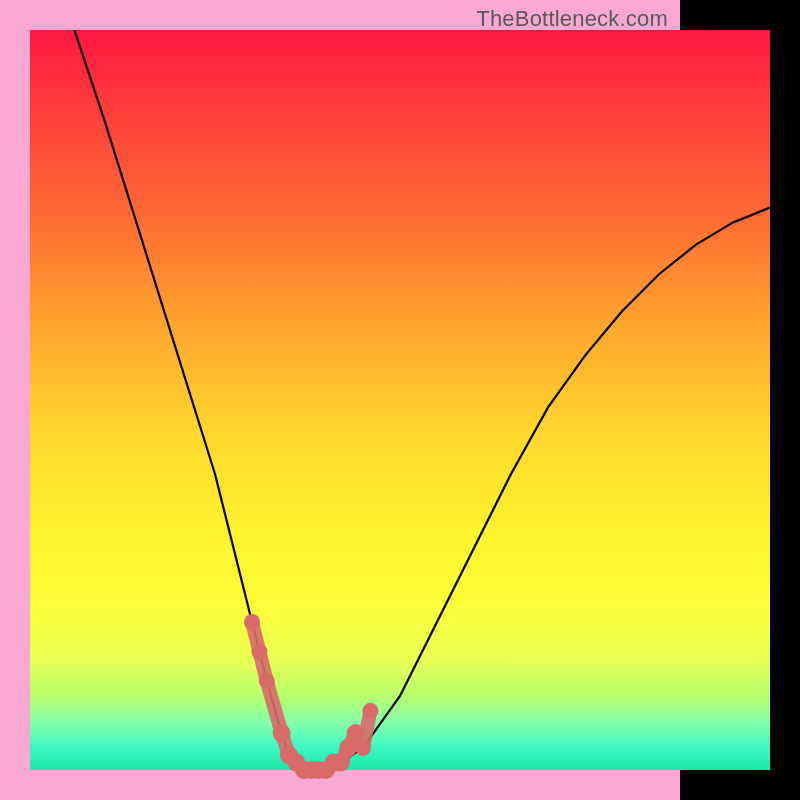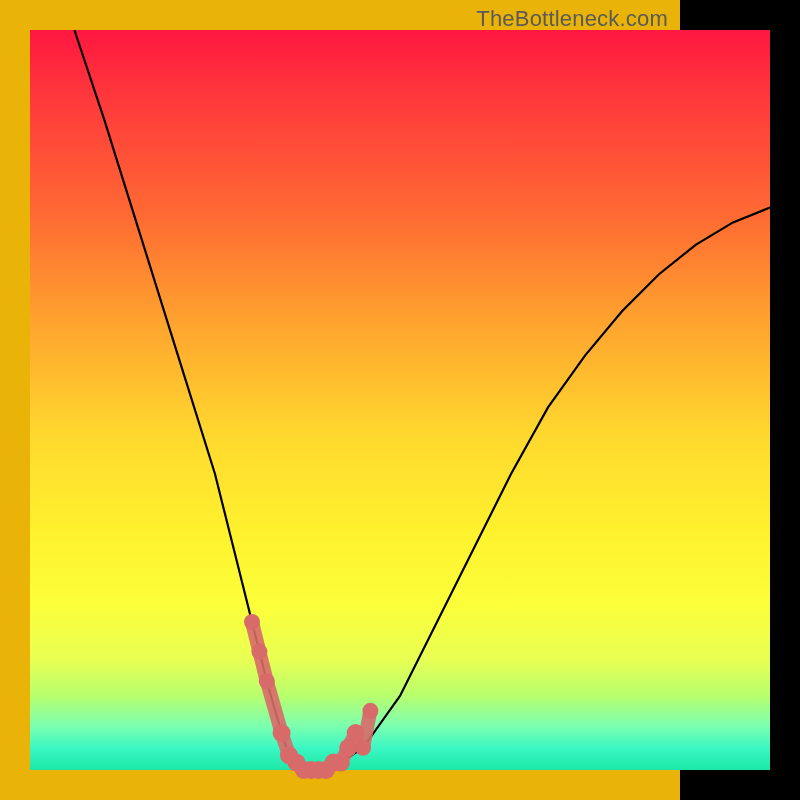--- a/index.html
+++ b/index.html
@@ -1,17 +1,17 @@
 <!DOCTYPE html>
 <html><head>
 <meta charset="utf-8">
 <style>
   * { margin: 0; padding: 0; box-sizing: border-box; }
   body { width: 800px; height: 800px; overflow: hidden; background: #000; position: relative; }
-  .frame { position: absolute; top: 0; left: 0; width: 680px; height: 800px; background: #eab308; }
+  .frame { position: absolute; top: 0; left: 0; width: 680px; height: 800px; background: #f9a8d4; }
   .plot-area {
     position: absolute;
     left: 30px;
     top: 30px;
     width: 740px;
     height: 740px;
     background: linear-gradient(to bottom,
       #ff1740 0%,
       #ff3b3b 10%,
       #ff6a33 25%,

